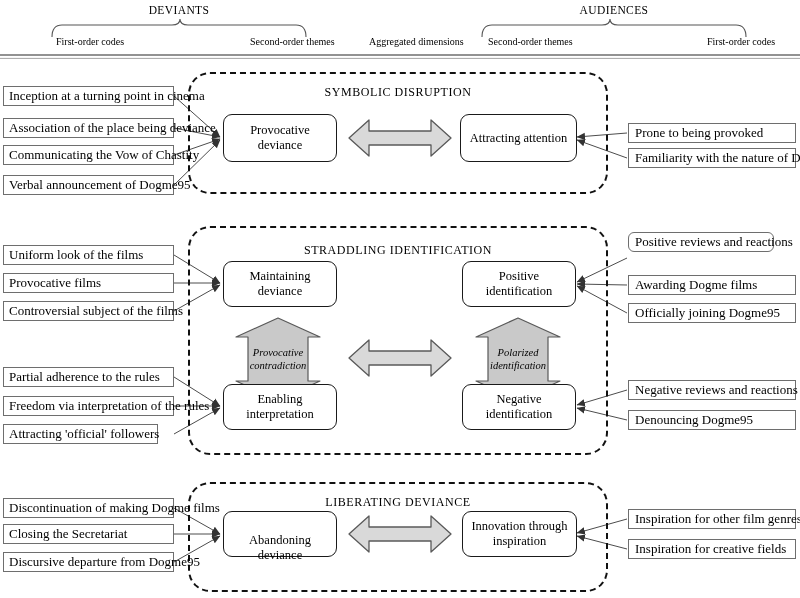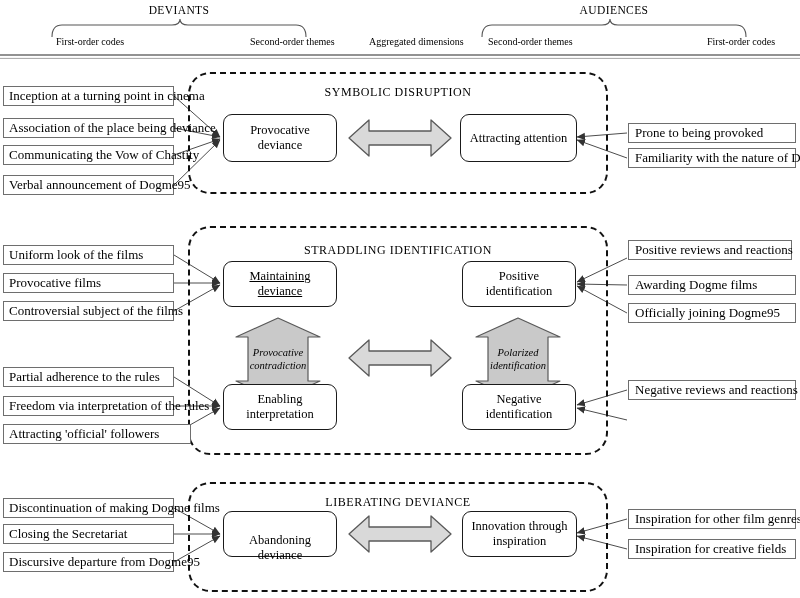--- a/index.html
+++ b/index.html
@@ -201,23 +201,23 @@
 
   <div class="dim-box" style="left:188px;top:226px;width:420px;height:229px;"></div>
   <div class="dim-title" style="left:188px;top:243px;width:420px;">STRADDLING IDENTIFICATION</div>
 
   <div class="fo-box" style="left:3px;top:245px;width:171px;height:20px;">Uniform look of the films</div>
   <div class="fo-box" style="left:3px;top:273px;width:171px;height:20px;">Provocative films</div>
   <div class="fo-box" style="left:3px;top:301px;width:171px;height:20px;">Controversial subject of the films</div>
 
   <div class="fo-box" style="left:3px;top:367px;width:171px;height:20px;text-align:center;">Partial adherence to the rules</div>
   <div class="fo-box" style="left:3px;top:396px;width:171px;height:20px;">Freedom via interpretation of the rules</div>
-  <div class="fo-box" style="left:3px;top:424px;width:188px;height:20px;">Attracting 'official' followers</div>
-
-  <div class="so-box" style="left:223px;top:261px;width:114px;height:46px;text-decoration:underline;">
+  <div class="fo-box" style="left:3px;top:424px;width:155px;height:20px;">Attracting 'official' followers</div>
+
+  <div class="so-box" style="left:223px;top:261px;width:114px;height:46px;">
     <span style="white-space:pre-line;">Maintaining
 deviance</span>
   </div>
   <div class="so-box" style="left:223px;top:384px;width:114px;height:46px;">
     <span style="white-space:pre-line;">Enabling
 interpretation</span>
   </div>
   <div class="so-box" style="left:462px;top:261px;width:114px;height:46px;">
     <span style="white-space:pre-line;">Positive
 identification</span>
@@ -225,25 +225,26 @@
   <div class="so-box" style="left:462px;top:384px;width:114px;height:46px;">
     <span style="white-space:pre-line;">Negative
 identification</span>
   </div>
 
   <div class="v-arrow-label" style="left:236px;top:347px;width:84px;white-space:pre-line;">Provocative
 contradiction</div>
   <div class="v-arrow-label" style="left:476px;top:347px;width:84px;white-space:pre-line;">Polarized
 identification</div>
 
-  <div class="fo-box right" style="left:628px;top:240px;width:164px;height:20px;">Positive reviews and reactions</div>
+  <div class="fo-box right" style="left:628px;top:232px;width:146px;height:20px;border-radius:6px;">Positive reviews and reactions</div>
   <div class="fo-box right" style="left:628px;top:275px;width:168px;height:20px;">Awarding Dogme films</div>
   <div class="fo-box right" style="left:628px;top:303px;width:168px;height:20px;">Officially joining Dogme95</div>
 
   <div class="fo-box right" style="left:628px;top:380px;width:168px;height:20px;">Negative reviews and reactions</div>
+  <div class="fo-box right" style="left:628px;top:410px;width:168px;height:20px;">Denouncing Dogme95</div>
 
   <div class="dim-box" style="left:188px;top:482px;width:420px;height:110px;"></div>
   <div class="dim-title" style="left:188px;top:495px;width:420px;">LIBERATING DEVIANCE</div>
 
   <div class="fo-box" style="left:3px;top:498px;width:171px;height:20px;">Discontinuation of making Dogme films</div>
   <div class="fo-box" style="left:3px;top:524px;width:171px;height:20px;">Closing the Secretariat</div>
   <div class="fo-box" style="left:3px;top:552px;width:171px;height:20px;">Discursive departure from Dogme95</div>
 
   <div class="so-box" style="left:223px;top:511px;width:114px;height:46px;">
     <span style="white-space:pre-line;margin-top:28px;">Abandoning

